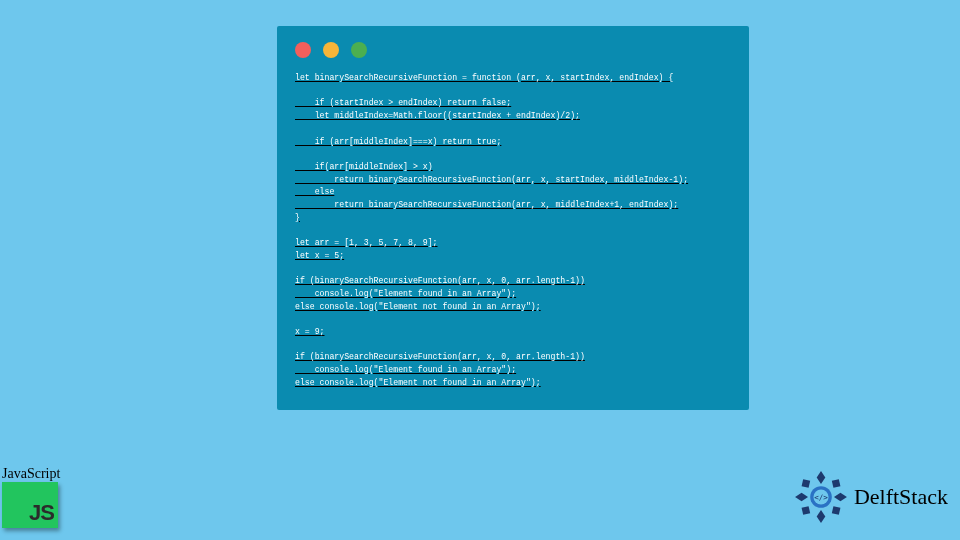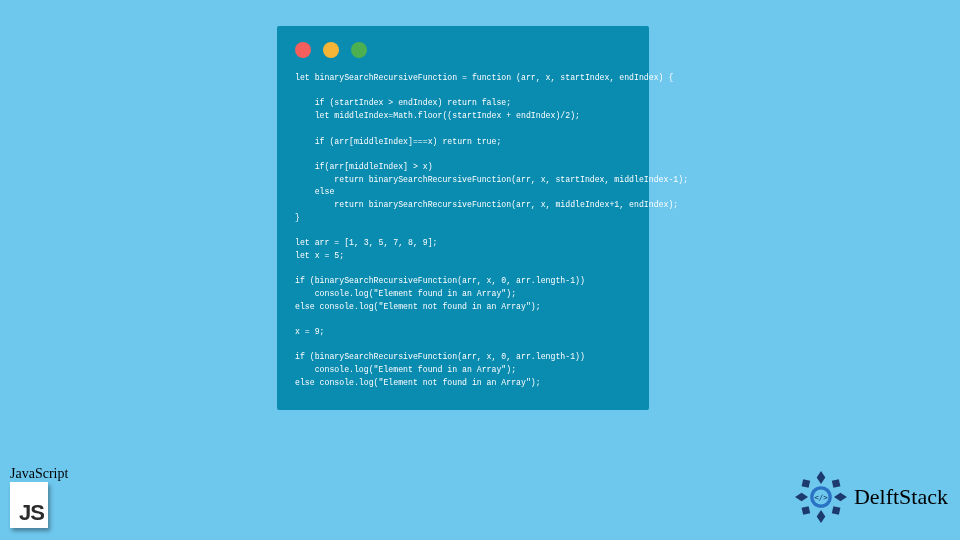--- a/index.html
+++ b/index.html
@@ -8,24 +8,25 @@
     height: 540px;
     background: #6ec7ed;
     position: relative;
     font-family: Arial, Helvetica, sans-serif;
     overflow: hidden;
   }
   .code-window {
     position: absolute;
     top: 26px;
     left: 277px;
-    width: 372px;
+    width: 472px;
     background: #0a8bb0;
     border-radius: 2px;
     padding: 10px 18px 20px 18px;
+    text-decoration: underline;
   }
   .traffic {
     display: flex;
     gap: 12px;
     padding: 6px 0 14px 0;
   }
   .dot {
     width: 16px;
     height: 16px;
     border-radius: 50%;
@@ -35,34 +36,34 @@
   .green { background: #4caf50; }
   .code {
     font-family: "Courier New", monospace;
     font-size: 8.2px;
     line-height: 1.55;
     color: #ffffff;
     white-space: pre;
   }
   .js-badge {
     position: absolute;
-    left: 10px;
+    left: 2px;
     bottom: 12px;
     text-align: center;
   }
   .js-label {
     font-family: Georgia, "Times New Roman", serif;
     font-size: 14px;
     color: #000;
     margin-bottom: 0px;
   }
   .js-logo {
-    width: 38px;
+    width: 56px;
     height: 46px;
-    background: #ffffff;
+    background: #22c55e;
     box-shadow: 2px 3px 4px rgba(0,0,0,0.35);
     position: relative;
   }
   .js-logo span {
     position: absolute;
     bottom: 2px;
     right: 4px;
     font-family: Arial, sans-serif;
     font-weight: 900;
     font-size: 22px;

